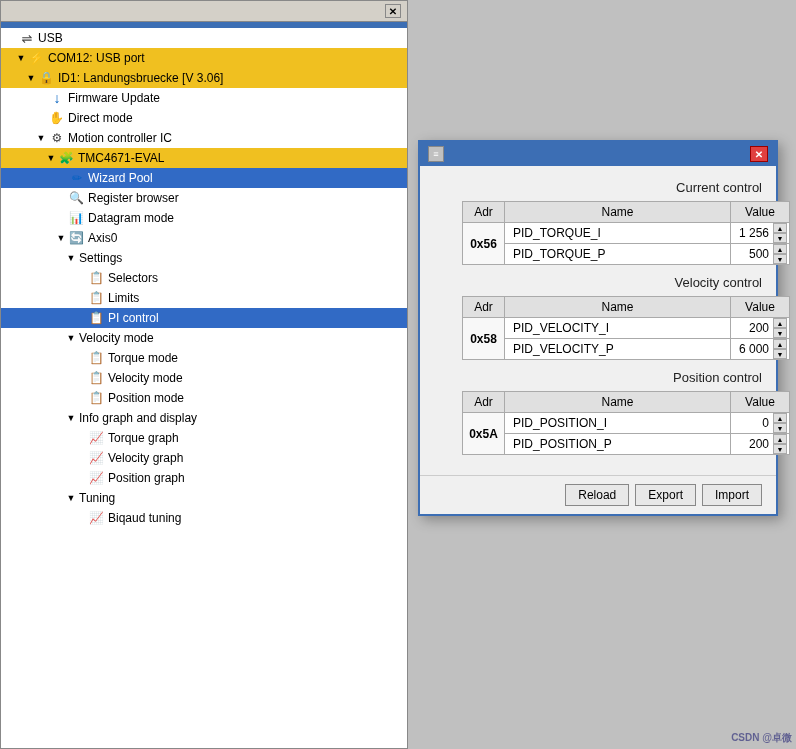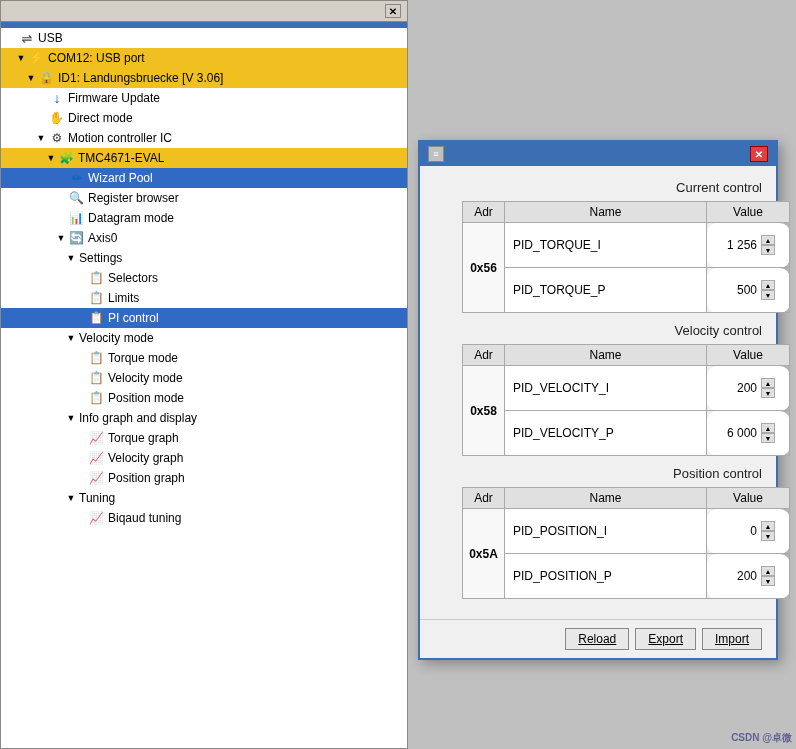--- a/index.html
+++ b/index.html
@@ -202,23 +202,22 @@
       width: 42px;
     }
 
     .name-cell {
       text-align: left !important;
       padding-left: 8px !important;
     }
 
     .spinner-cell {
       background: white !important;
-      padding: 12px !important;
-      width: 81px;
-      border-radius: 10px;
+      padding: 0 !important;
+      width: 59px;
     }
 
     .spinner-wrap {
       display: flex;
       align-items: center;
       justify-content: flex-end;
       padding-right: 2px;
     }
 
     .spinner-val {
@@ -250,21 +249,20 @@
       border-top: 1px solid #ccc;
     }
 
     .footer-btn {
       padding: 3px 12px;
       background: #e8e8e8;
       border: 1px solid #888;
       cursor: pointer;
       font-size: 12px;
       min-width: 54px;
-      text-decoration: underline;
     }
 
     
     .tree-container::-webkit-scrollbar { width: 12px; }
     .tree-container::-webkit-scrollbar-track { background: #f0f0f0; }
     .tree-container::-webkit-scrollbar-thumb { background: #c0c0c0; border: 1px solid #888; }
 
     .watermark {
       position: absolute;
       bottom: 4px;

